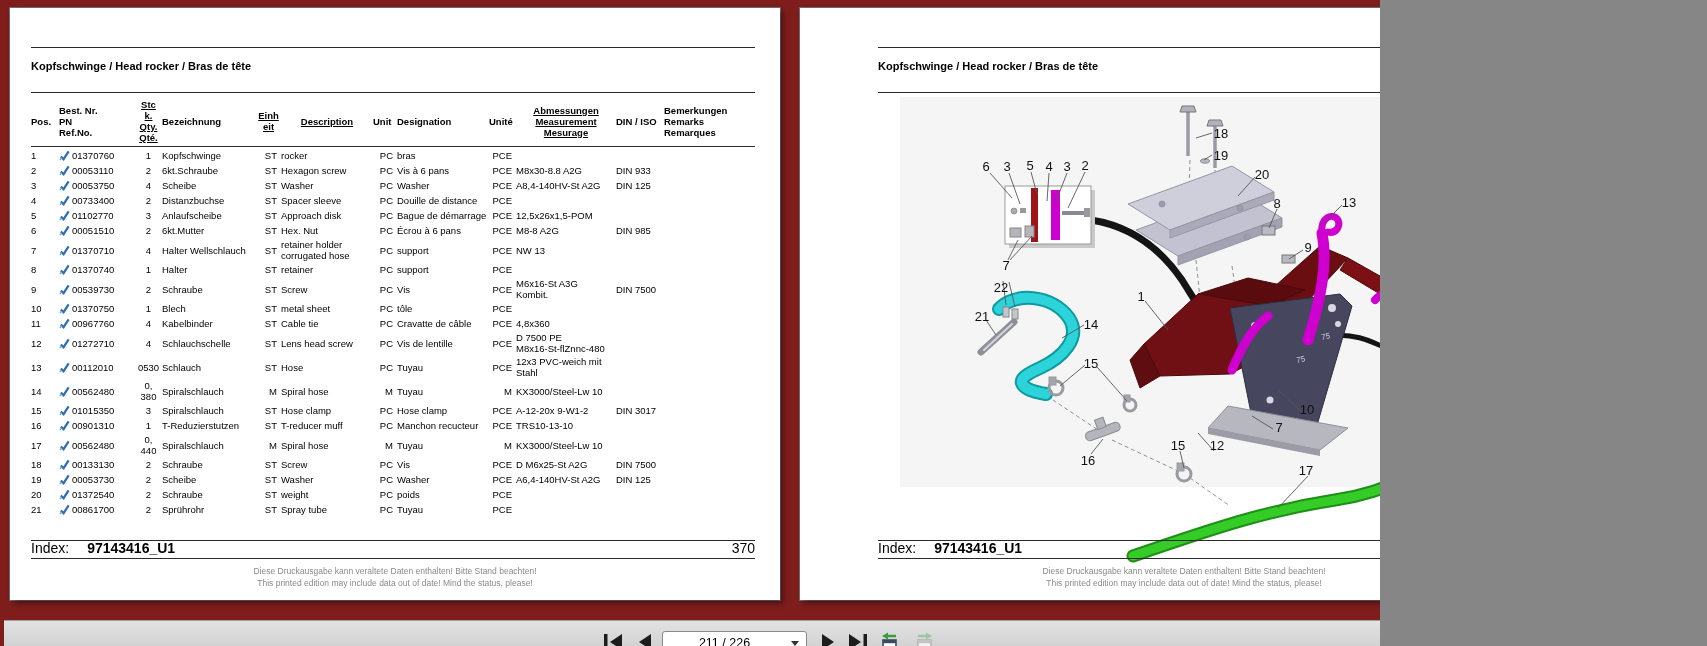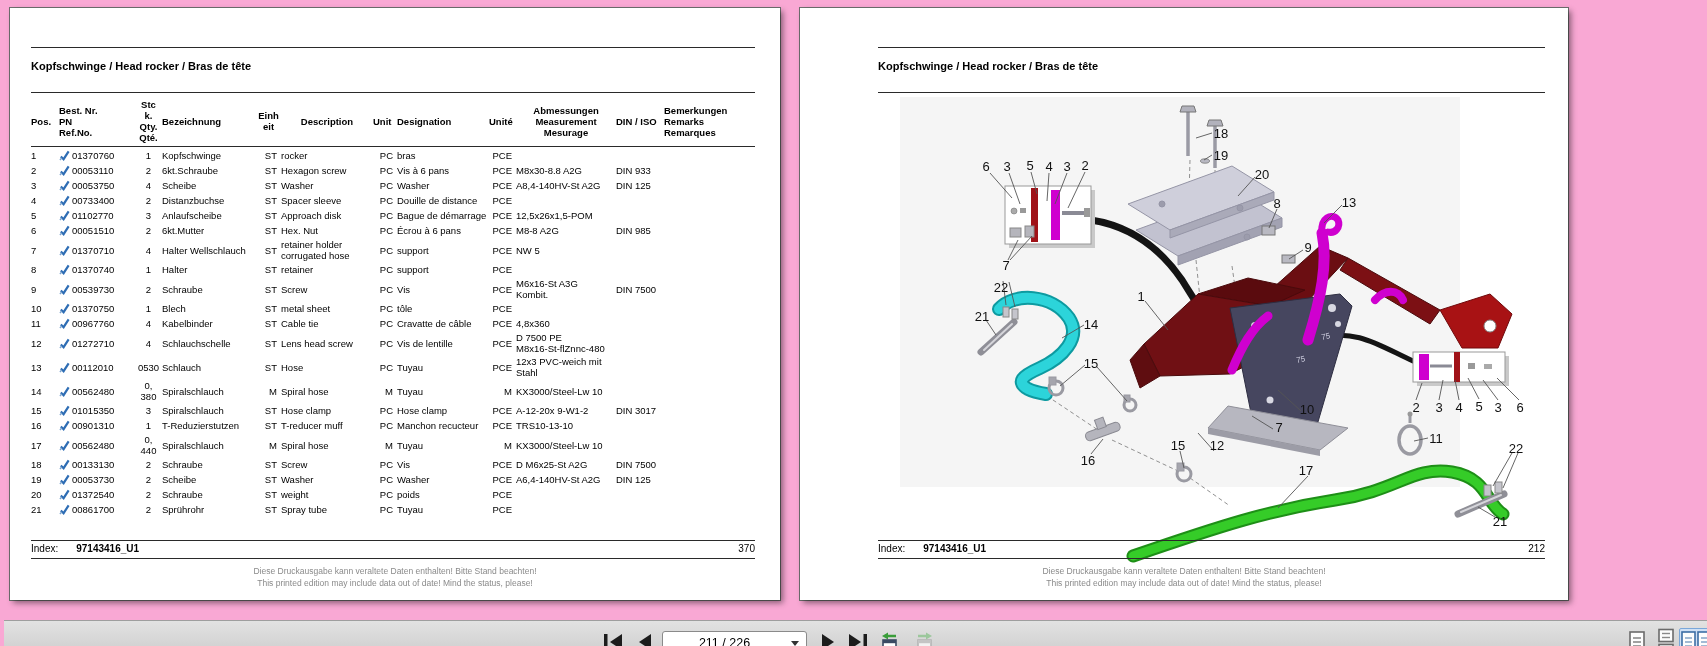--- a/index.html
+++ b/index.html
@@ -1,34 +1,34 @@
 <!DOCTYPE html>
 <html><head>
 <meta charset="utf-8">
 <style>
   html,body{margin:0;padding:0;overflow:hidden;background:#868686;}
   *{box-sizing:border-box;font-family:"Liberation Sans",sans-serif;}
-  .viewer{position:relative;width:1707px;height:646px;background:#f9a8d4;overflow:hidden;}
+  .viewer{position:relative;width:1380px;height:646px;background:#7f1d1d;overflow:hidden;}
   .page{position:absolute;top:8px;height:592px;background:#fff;box-shadow:3px 3px 6px rgba(0,0,0,.45),0 0 0 1px #707070;}
   .page.left{left:10px;width:770px;}
   .page.right{left:800px;width:768px;}
   .rule{position:absolute;height:1px;background:#2a2a2a;}
   .page-title{position:absolute;font-size:11px;font-weight:bold;color:#000;}
   
   .ptable{position:absolute;left:21px;top:90px;width:724px;font-size:9.5px;color:#000;}
   .trow{display:grid;grid-template-columns:28px 76px 27px 94px 25px 92px 24px 92px 27px 100px 48px 91px;align-items:center;min-height:15px;padding:1px 0;}
   .thead{border-bottom:1px solid #2a2a2a;padding-bottom:3px;margin-bottom:1px;font-weight:bold;align-items:center;}
   .c{white-space:pre-line;line-height:11px;}
   .c.num{text-align:center;}
   .c.u{text-align:right;padding-right:4px;}
-  .c.ctr{text-align:center;}
+  .c.ctr{text-align:center;text-decoration:underline;}
   .c.pn{display:flex;align-items:center;gap:2px;white-space:nowrap;}
   .pen{flex:0 0 auto;}
   
-  .pfoot{position:absolute;font-size:10px;color:#000;}
+  .pfoot{position:absolute;font-size:14px;color:#000;}
   .idxrow{display:flex;align-items:center;height:16px;}
   .idxrow .v{margin-left:18px;font-weight:bold;}
   .idxrow .pg{margin-left:auto;}
   .disc{position:absolute;width:100%;text-align:center;font-size:8.5px;line-height:12px;color:#8a8a8a;}
   
   .diagram-wrap{position:absolute;left:0;top:0;width:768px;height:592px;}
   .callout{position:absolute;transform:translate(-50%,-50%);font-size:13px;color:#111;}
   
   .toolbar{position:absolute;left:4px;top:604px;width:1707px;height:42px;background:linear-gradient(#e2e2e2,#c9c9c9);border-top:1px solid #9e9e9e;margin-top:16px;}
   .tbtn{position:absolute;top:8px;width:26px;height:26px;border:none;background:transparent;padding:0;cursor:pointer;}
@@ -209,21 +209,21 @@
       <span>01370710</span>
     </div>
     <div class="c num">4</div>
     <div class="c">Halter Wellschlauch</div>
     <div class="c u">ST</div>
     <div class="c">retainer holder
 corrugated hose</div>
     <div class="c u">PC</div>
     <div class="c">support</div>
     <div class="c u">PCE</div>
-    <div class="c">NW 5</div>
+    <div class="c">NW 13</div>
     <div class="c"></div>
     <div class="c"></div>
   </div>
 
   <div class="trow">
     <div class="c">8</div>
     <div class="c pn">
       <svg class="pen" viewBox="0 0 12 12" width="11" height="11">
         <path d="M2 7 L5 10 L10.5 1.5" stroke="#2e6db4" stroke-width="2.4" fill="none"></path>
         <path d="M1 10.8 L3 8.8" stroke="#7aa3cf" stroke-width="1.6" fill="none"></path>

